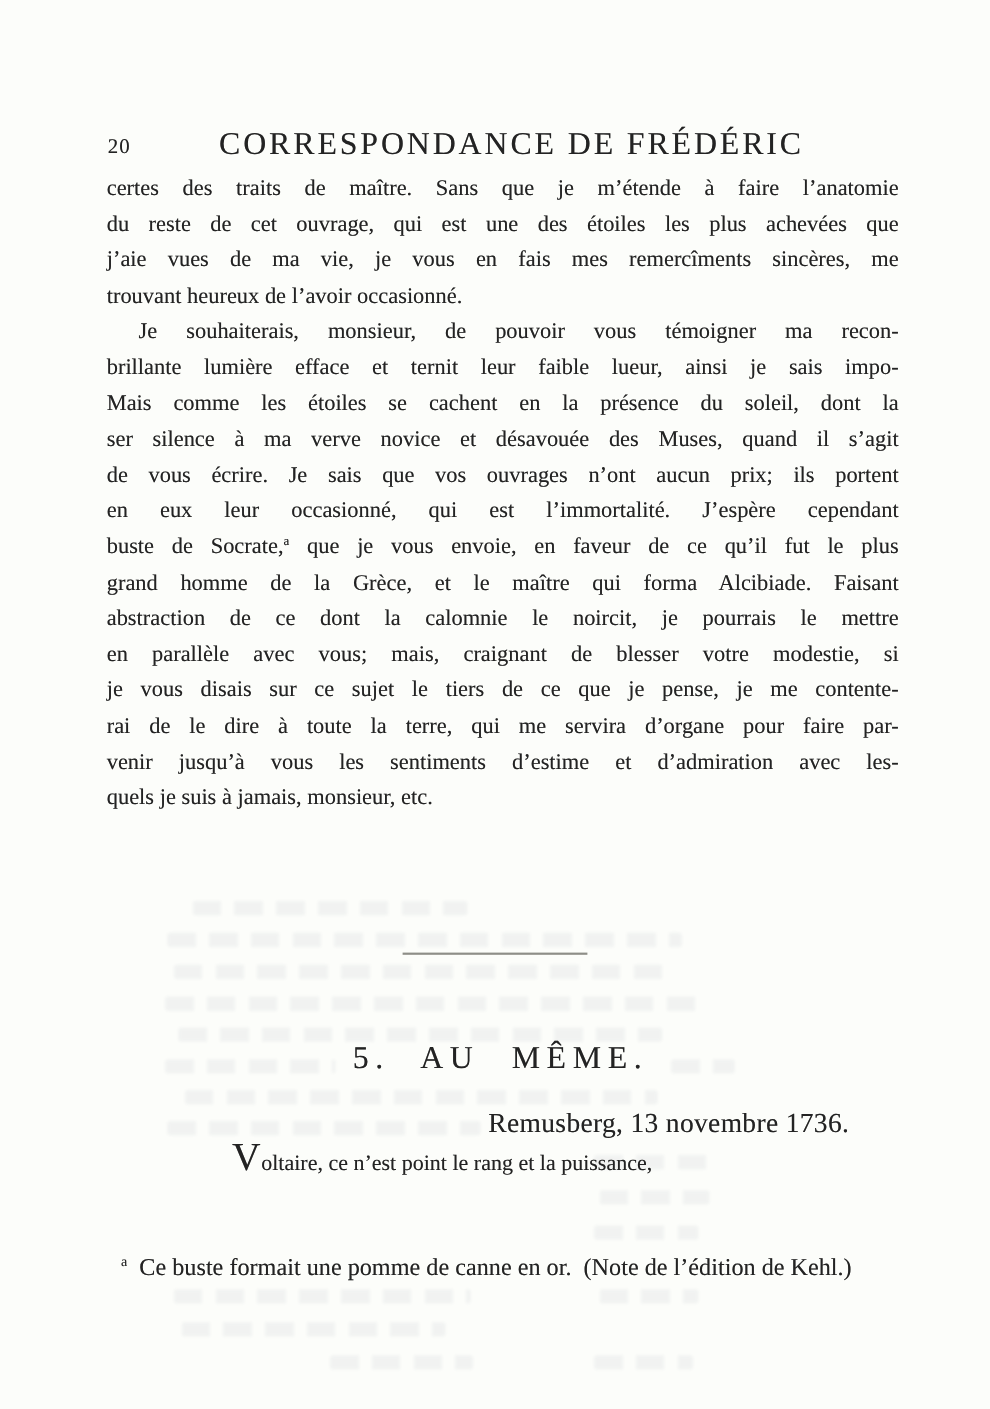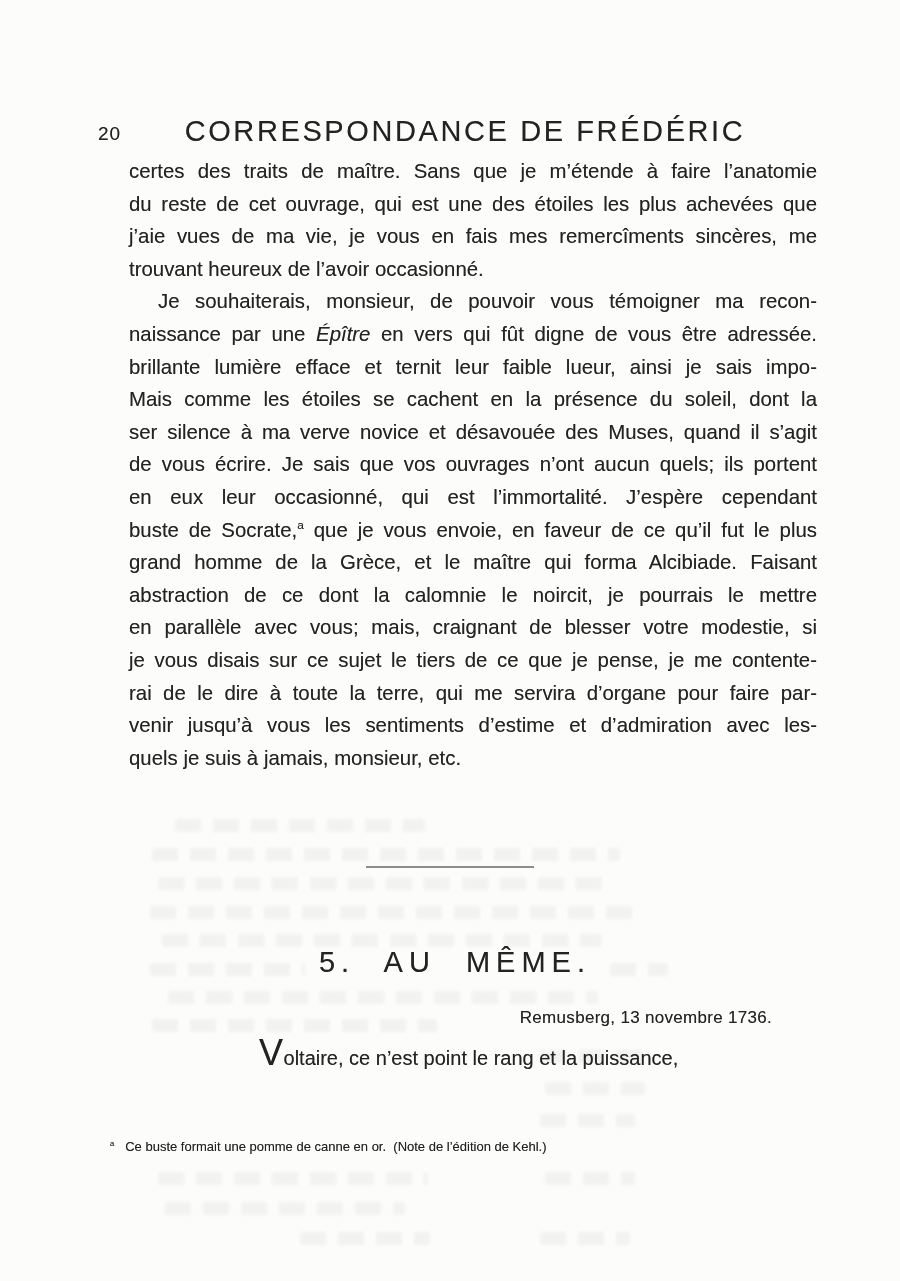--- a/index.html
+++ b/index.html
@@ -4,21 +4,21 @@
 <style>
   html, body { margin:0; padding:0; }
   body {
     width:900px; height:1281px; overflow:hidden;
     background:#fcfdfa;
   }
   .page {
     position:relative; width:900px; height:1281px;
     background:var(--paper, #fcfdfa);
     color:var(--ink, #232323);
-    font-family:Liberation Sans, sans-serif;
+    font-family:Liberation Serif, serif;
     text-shadow:0 0 0.3px rgba(30,30,30,0.45);
   }
 
   
   .pageno {
     position:absolute; left:98px; top:123px;
     font-size:19px; letter-spacing:1px;
   }
   .running-title {
     position:absolute; left:0; top:115px; width:874px;
@@ -27,21 +27,21 @@
     padding-left:28px;
   }
 
   
   .body-block {
     position:absolute; left:97px; top:155px; width:720px;
     font-size:20.4px; line-height:32.6px;
   }
   .bline {
     height:32.6px; overflow:visible; white-space:nowrap;
-    text-align:justify; text-align-last:justify;margin-left:32px;
+    text-align:justify; text-align-last:justify;
   }
   .para .bline:last-child { text-align-last:left; }
   .para-2 .bline:first-child { text-indent:29px; }
   .bline i { font-style:italic; }
   sup { font-size:0.58em; line-height:0; }
 
   
   .divider {
     position:absolute; left:366px; top:866px; width:168px; height:1.7px;
     background:#8e8e88; filter:blur(0.4px);
@@ -50,39 +50,39 @@
   
   .section-heading {
     position:absolute; left:0; top:946px; width:910px;
     text-align:center; font-size:29px; letter-spacing:6px; word-spacing:16px;
     white-space:nowrap;
   }
 
   
   .dateline {
     position:absolute; left:400px; top:1008px; width:372px;
-    text-align:right; font-size:17px; letter-spacing:0.3px;
+    text-align:right; font-size:25px; letter-spacing:0.3px;
     white-space:nowrap;
   }
 
   
   .verse {
     position:absolute; left:211px; top:1044px;
     font-size:20px; line-height:29px;
   }
-  .verse .vline { height:29px; white-space:nowrap;margin-left:48px; }
+  .verse .vline { height:29px; white-space:nowrap; }
   .verse .initial {
     font-size:36px; line-height:0; vertical-align:baseline;
     letter-spacing:0.5px;
   }
 
   
   .footnote {
     position:absolute; left:110px; top:1139px; width:660px;
-    font-size:13px; white-space:nowrap;
+    font-size:22px; white-space:nowrap;
   }
   .footnote sup { margin-right:11px; }
 
   
   .ghost-layer { position:absolute; left:0; top:0; width:900px; height:1281px; pointer-events:none; }
   .ghost-row {
     position:absolute; height:13px; opacity:0.055; filter:blur(1.4px);
     background:repeating-linear-gradient(90deg,#44506b 0 26px, rgba(0,0,0,0) 26px 38px);
     border-radius:3px;
   }
@@ -117,25 +117,24 @@
 
   <div class="body-block">
     <div class="para para-1">
         <div class="bline">certes des traits de maître. Sans que je m’étende à faire l’anatomie</div>
         <div class="bline">du reste de cet ouvrage, qui est une des étoiles les plus achevées que</div>
         <div class="bline">j’aie vues de ma vie, je vous en fais mes remercîments sincères, me</div>
         <div class="bline">trouvant heureux de l’avoir occasionné.</div>
       </div>
     <div class="para para-2">
         <div class="bline">Je souhaiterais, monsieur, de pouvoir vous témoigner ma recon-</div>
-        <div class="bline">naissance par une <i>Épître</i> en vers qui fût digne de vous être adressée.</div>
         <div class="bline">brillante lumière efface et ternit leur faible lueur, ainsi je sais impo-</div>
         <div class="bline">Mais comme les étoiles se cachent en la présence du soleil, dont la</div>
         <div class="bline">ser silence à ma verve novice et désavouée des Muses, quand il s’agit</div>
-        <div class="bline">de vous écrire. Je sais que vos ouvrages n’ont aucun quels; ils portent</div>
+        <div class="bline">de vous écrire. Je sais que vos ouvrages n’ont aucun prix; ils portent</div>
         <div class="bline">en eux leur occasionné, qui est l’immortalité.  J’espère cependant</div>
         <div class="bline">buste de Socrate,<sup>a</sup> que je vous envoie, en faveur de ce qu’il fut le plus</div>
         <div class="bline">grand homme de la Grèce, et le maître qui forma Alcibiade.  Faisant</div>
         <div class="bline">abstraction de ce dont la calomnie le noircit, je pourrais le mettre</div>
         <div class="bline">en parallèle avec vous; mais, craignant de blesser votre modestie, si</div>
         <div class="bline">je vous disais sur ce sujet le tiers de ce que je pense, je me contente-</div>
         <div class="bline">rai de le dire à toute la terre, qui me servira d’organe pour faire par-</div>
         <div class="bline">venir jusqu’à vous les sentiments d’estime et d’admiration avec les-</div>
         <div class="bline">quels je suis à jamais, monsieur, etc.</div>
       </div>

